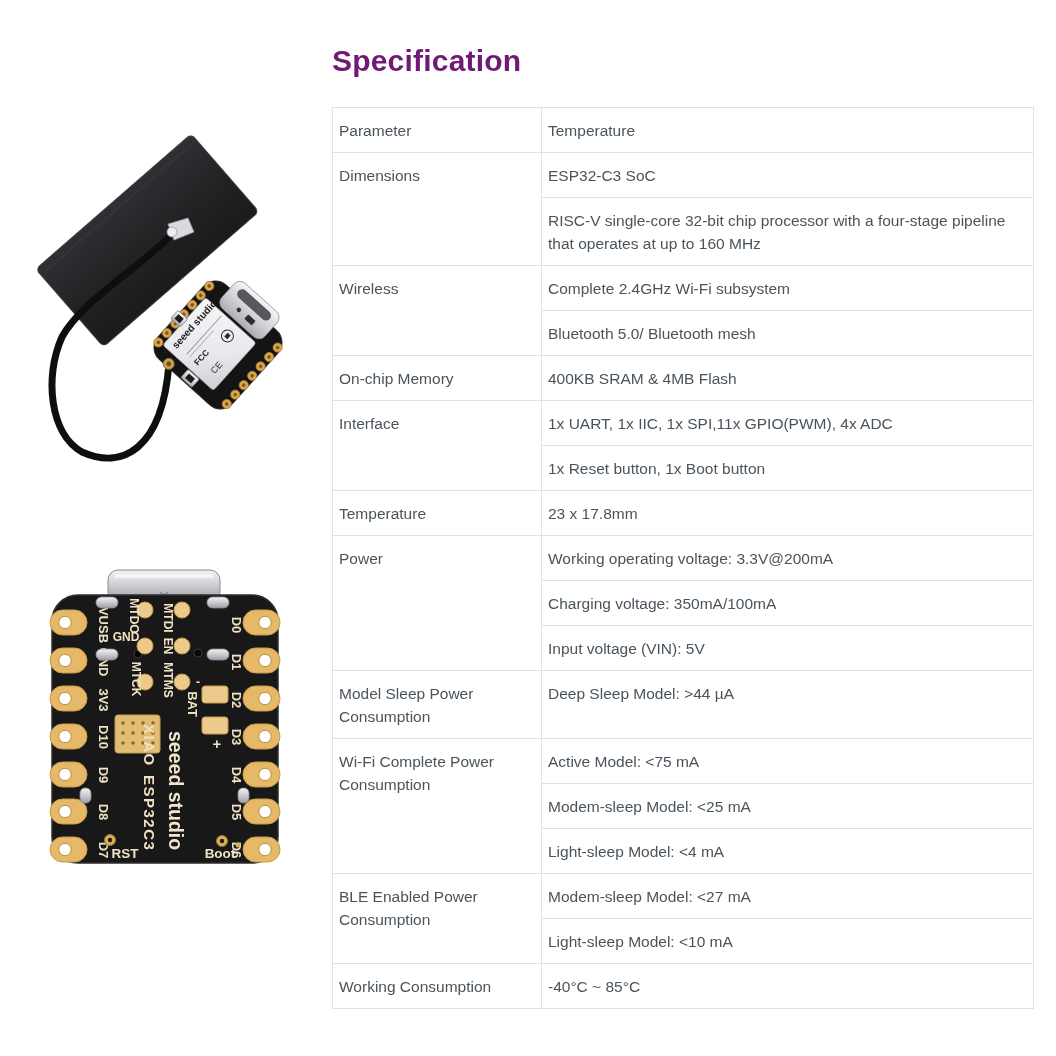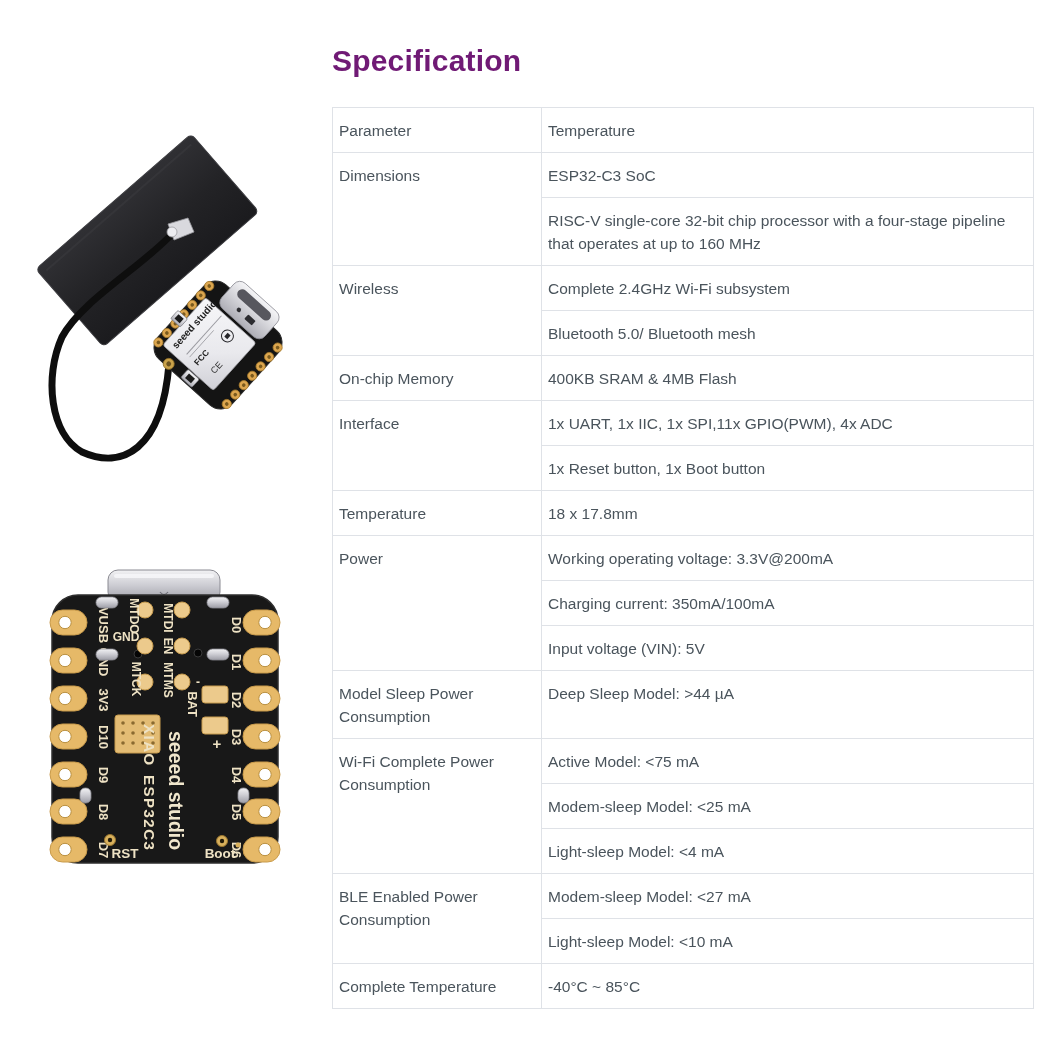--- a/index.html
+++ b/index.html
@@ -67,29 +67,29 @@
     <tr>
         <td rowspan="2">Interface</td>
         <td>1x UART, 1x IIC, 1x SPI,11x GPIO(PWM), 4x ADC</td>
       </tr>
     <tr>
         <td>1x Reset button, 1x Boot button</td>
       </tr>
 
     <tr>
         <td>Temperature</td>
-        <td>18 x 17.8mm</td>
+        <td>23 x 17.8mm</td>
       </tr>
 
     <tr>
         <td rowspan="3">Power</td>
         <td>Working operating voltage: 3.3V@200mA</td>
       </tr>
     <tr>
-        <td>Charging current: 350mA/100mA</td>
+        <td>Charging voltage: 350mA/100mA</td>
       </tr>
     <tr>
         <td>Input voltage (VIN): 5V</td>
       </tr>
 
     <tr>
         <td>Model Sleep Power Consumption</td>
         <td>Deep Sleep Model: &gt;44 µA</td>
       </tr>
 
@@ -106,21 +106,21 @@
 
     <tr>
         <td rowspan="2">BLE Enabled Power Consumption</td>
         <td>Modem-sleep Model: &lt;27 mA</td>
       </tr>
     <tr>
         <td>Light-sleep Model: &lt;10 mA</td>
       </tr>
 
     <tr>
-        <td>Complete Temperature</td>
+        <td>Working Consumption</td>
         <td>-40°C ~ 85°C</td>
       </tr>
   </tbody>
 </table>
 
 <div class="photo" style="left:22px;top:132px;width:278px;height:345px;">
 <svg width="278" height="345" viewBox="0 0 278 345" xmlns="http://www.w3.org/2000/svg">
   <defs>
     <linearGradient id="antGrad" x1="0" y1="0" x2="0" y2="1">
       <stop offset="0" stop-color="#303034"></stop>

